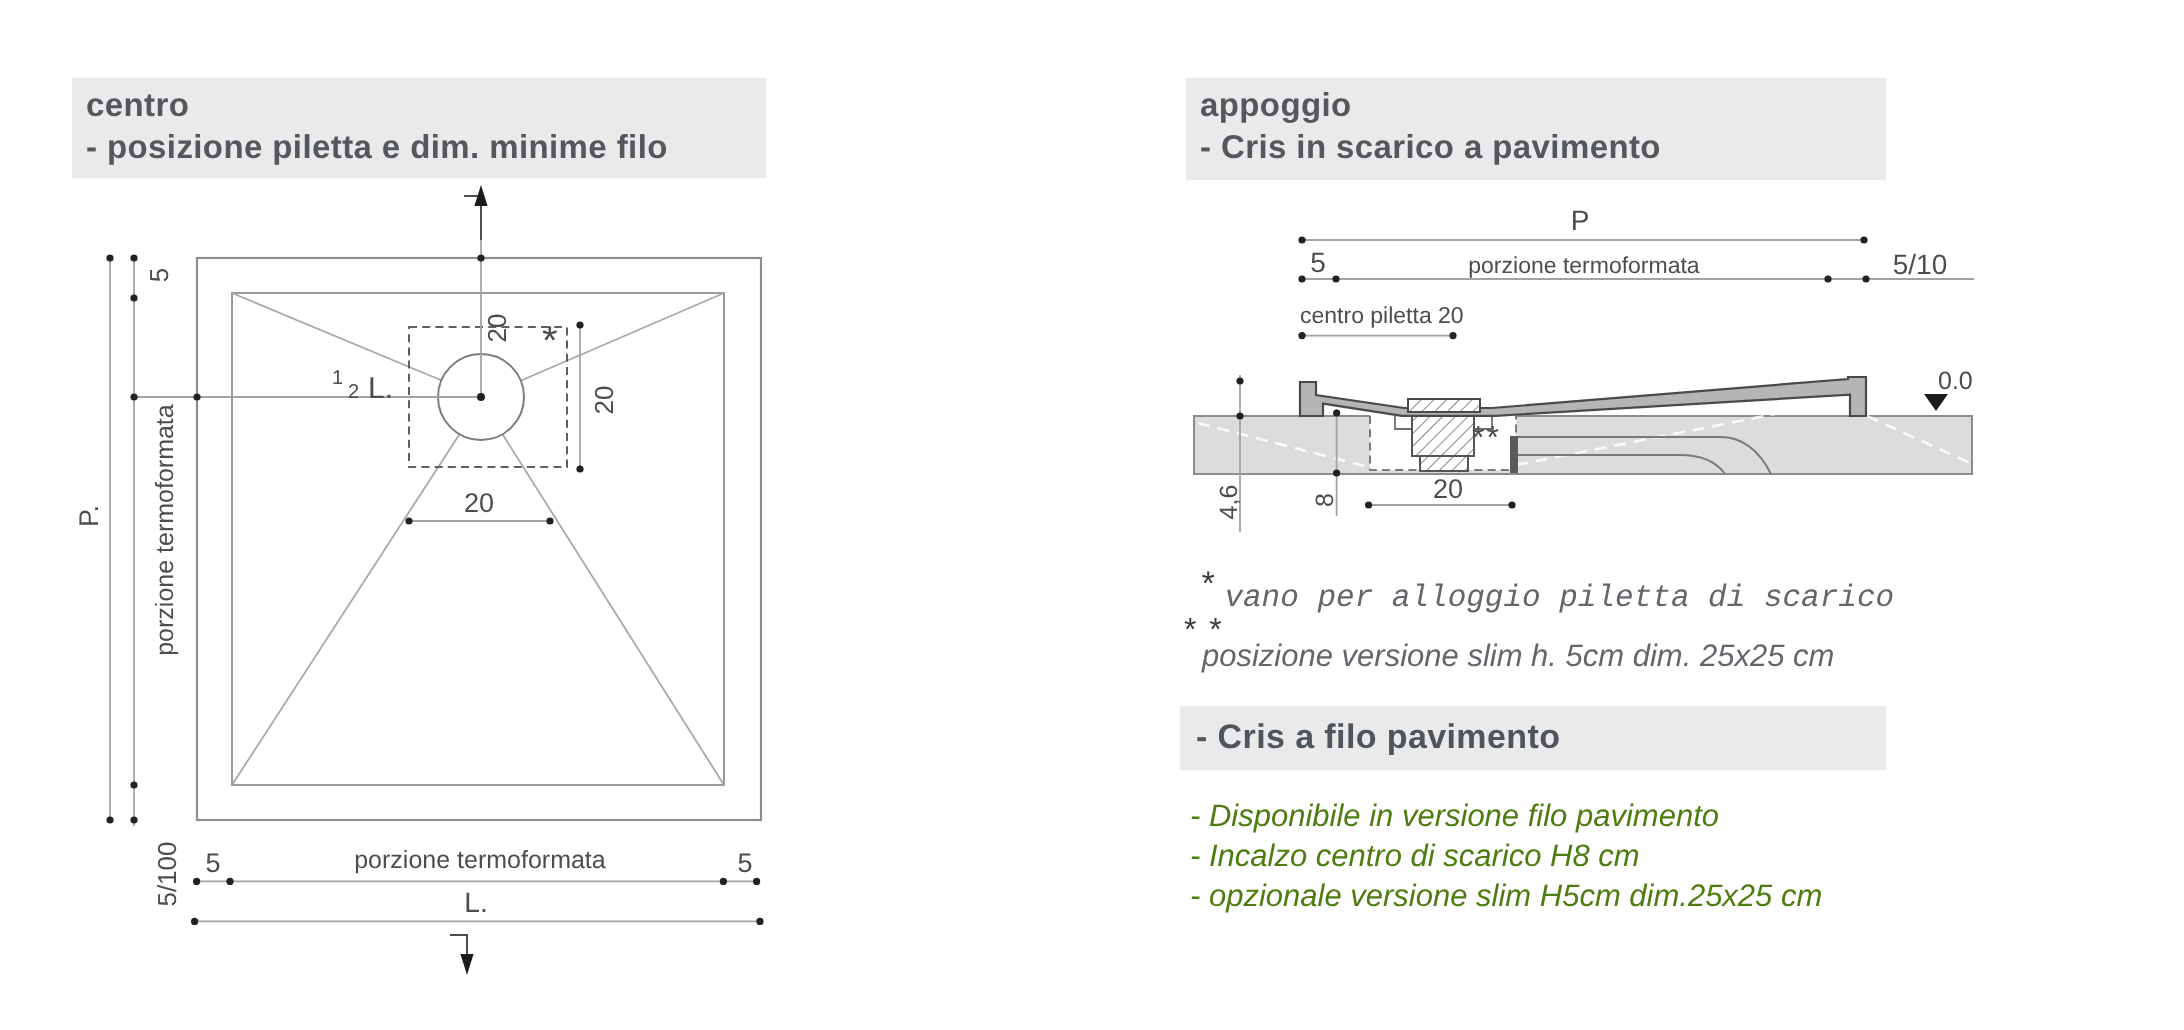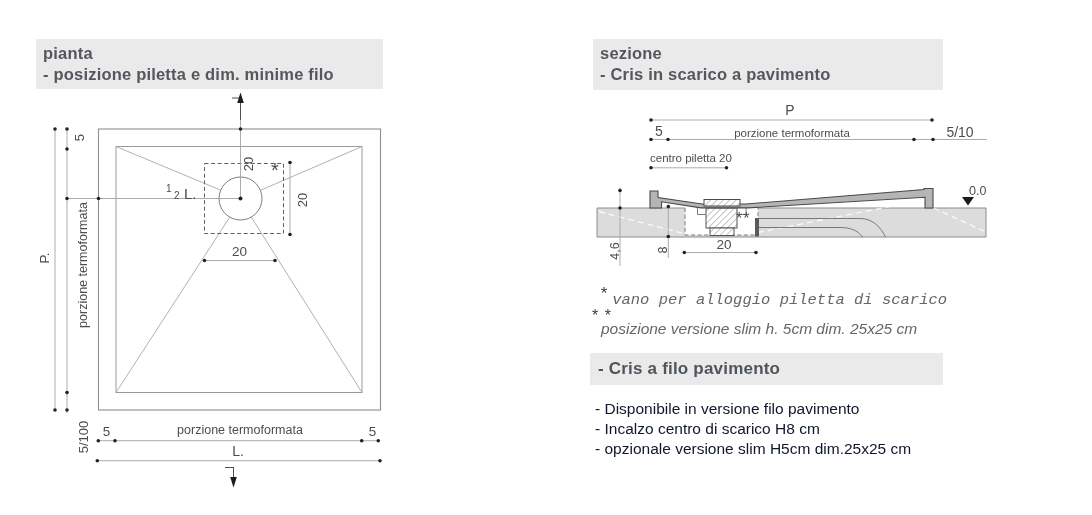--- a/index.html
+++ b/index.html
@@ -19,35 +19,35 @@
   .note { position:absolute; color:#63666b; white-space:nowrap; }
   #note1       { left:599px; top:290px; font-size:15.5px; font-style:italic;font-family:Liberation Mono, monospace; }
   #note1 .nmark{ font-style:normal; font-size:17px; position:relative; top:-5px; color:#3d3d3d; margin-right:3px;}
   #note2-mark  { left:592px; top:307px; font-size:16px; color:#3d3d3d; letter-spacing:1px; font-style:normal;}
   #note2-text  { left:601px; top:320px; font-size:15.5px; font-style:italic; }
 
   #sub-bar { position:absolute; left:590px; top:353px; width:353px; height:32px;
              background:#eaeaea; color:#4e555c; font-size:17px; font-weight:bold;
              line-height:32px; padding-left:8px; letter-spacing:.2px; }
 
-  #bullets { position:absolute; left:595px; top:399px; color:#0f172a;
-             font-size:15.5px; line-height:20.2px; }
+  #bullets { position:absolute; left:595px; top:399px; color:#4d7c0f;
+             font-size:15.5px; line-height:20.2px;font-style:italic; }
 </style>
 </head>
 <body>
 
 <div class="stage">
 
   <div id="head-left" class="head-bar">
-    <div>pianta</div>
+    <div>centro</div>
     <div>- posizione piletta e dim. minime filo</div>
   </div>
 
   <div id="head-right" class="head-bar">
-    <div>sezione</div>
+    <div>appoggio</div>
     <div>- Cris in scarico a pavimento</div>
   </div>
 
   <svg id="drawing" width="1092" height="515" viewBox="0 0 1092 515">
     <defs>
       <pattern id="hatch" patternUnits="userSpaceOnUse" width="4.5" height="4.5" patternTransform="rotate(45)">
         <rect width="4.5" height="4.5" fill="#ffffff"></rect>
         <line x1="0" y1="0" x2="0" y2="4.5" stroke="#8a8a8a" stroke-width="1"></line>
       </pattern>
     </defs>

